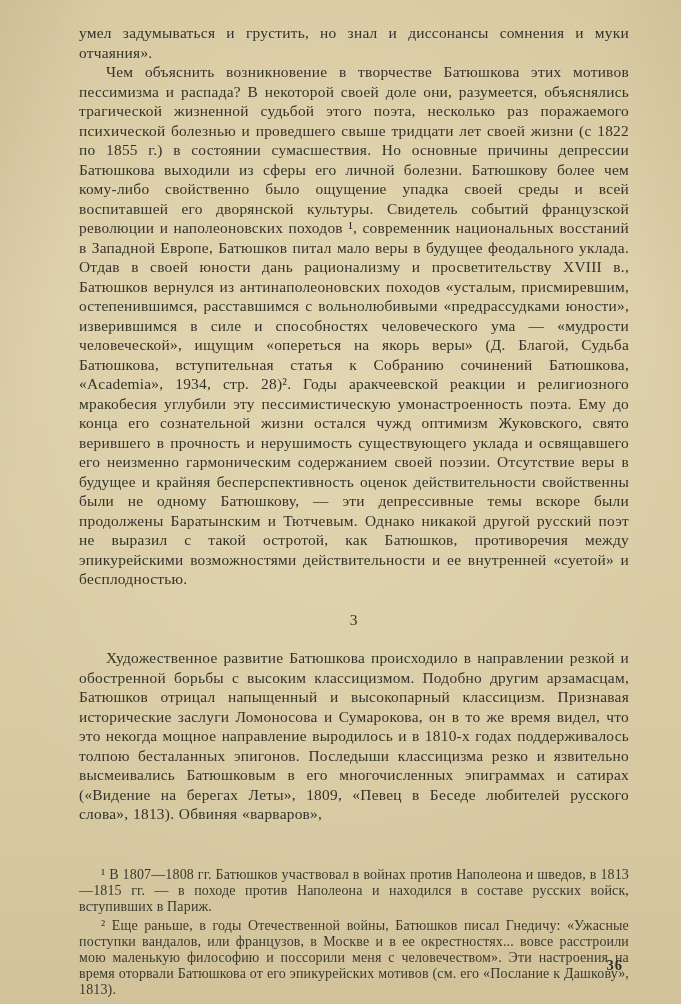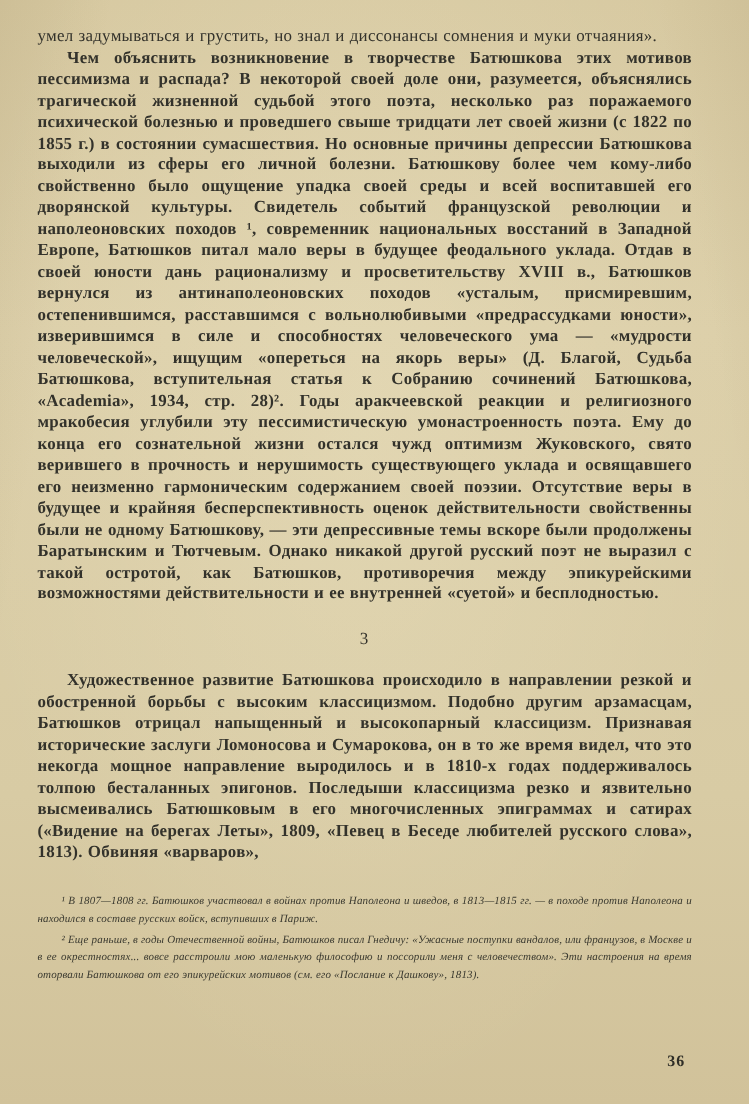--- a/index.html
+++ b/index.html
@@ -6,21 +6,21 @@
     margin: 0;
     padding: 0;
     background: #8a8070;
   }
   .page {
     position: relative;
     width: 681px;
     height: 1004px;
     box-sizing: border-box;
     margin: 0 auto;
-    padding: 23px 52px 0 34px;
+    padding: 23px 52px 0 79px;
     background:
       radial-gradient(ellipse at 48% 38%, rgba(255, 250, 224, 0.18), rgba(0,0,0,0) 72%),
       linear-gradient(100deg, rgba(120,100,60,0.10), rgba(0,0,0,0) 12%),
       linear-gradient(260deg, rgba(120,100,60,0.08), rgba(0,0,0,0) 10%),
       linear-gradient(180deg, #d7c9a1 0%, #dccfa9 30%, #d8cba4 72%, #d1c29a 100%);
     font-family: "Liberation Serif", "DejaVu Serif", serif;
     color: #33322b;
     overflow: hidden;
   }
   .body-text {
@@ -28,36 +28,34 @@
     line-height: 19.5px;
     text-align: justify;
     letter-spacing: 0.25px;
     word-spacing: 0.5px;
   }
   .body-text p {
     margin: 0;
   }
   p.indent {
     text-indent: 27px;
-    font-weight: bold;
   }
   .section-number {
     text-align: center;
     margin: 21px 0 19px 0;
     font-size: 15.5px;
     letter-spacing: 1px;
   }
   .footnotes {
-    margin-top: 27px;
-    font-size: 10px;
+    margin-top: 43px;
+    font-size: 14px;
     line-height: 16px;
     text-align: justify;
     letter-spacing: 0.15px;
     color: #3a392f;
-    font-style: italic;
   }
   .footnotes p {
     margin: 0;
     text-indent: 22px;
   }
   .footnotes p + p {
     margin-top: 3px;
   }
   .page-number {
     position: absolute;

